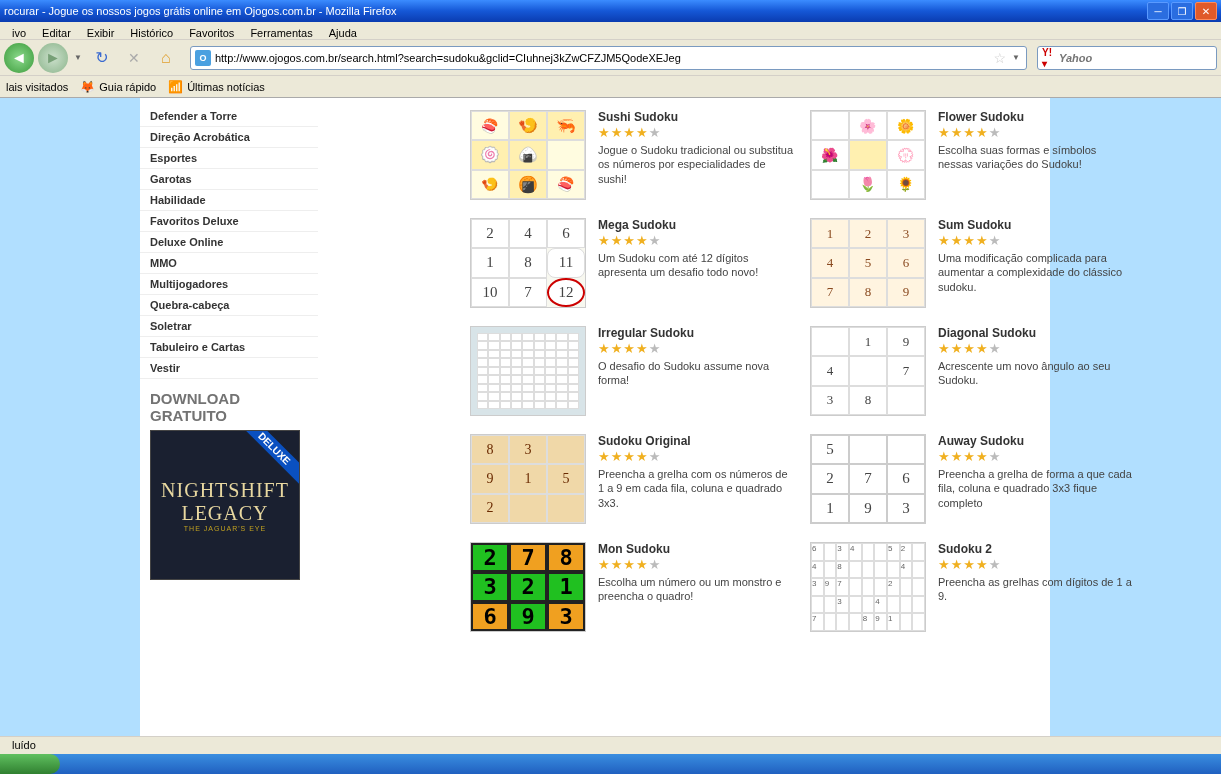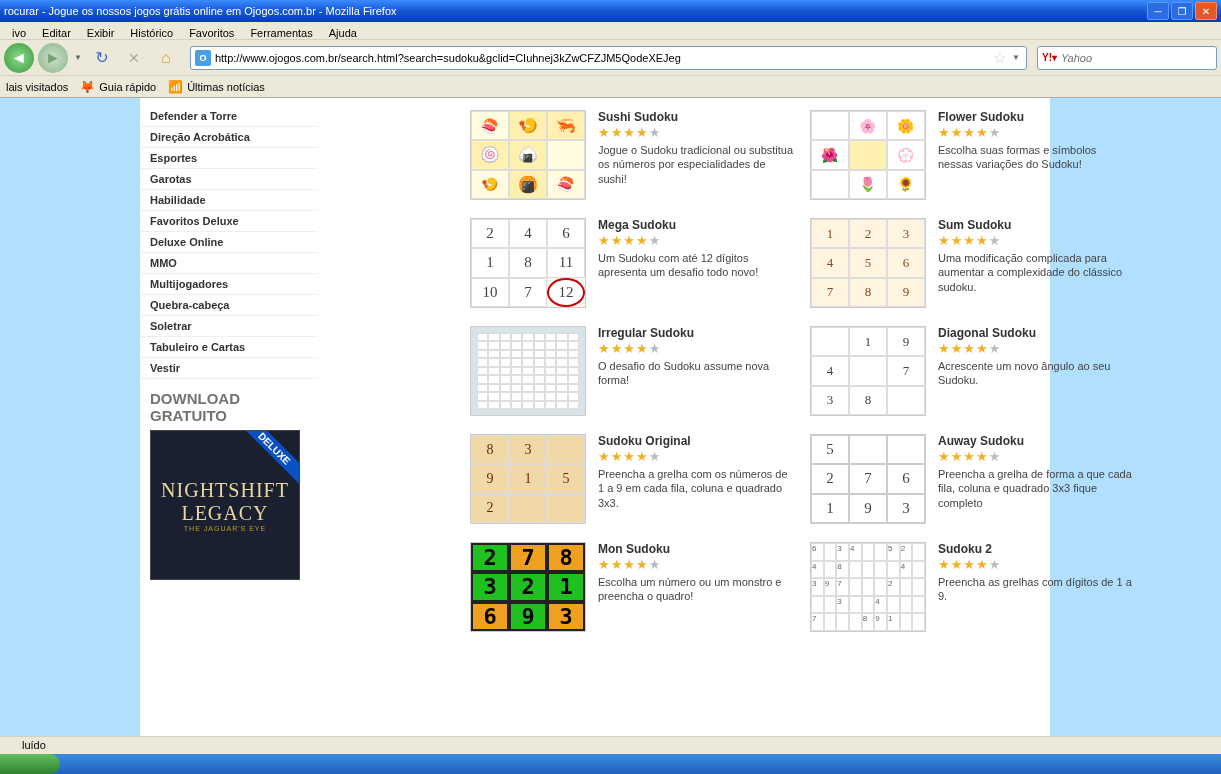--- a/index.html
+++ b/index.html
@@ -24,21 +24,21 @@
 .dropdown-arrow { font-size: 8px; color: #666; padding: 0 2px; }
 .reload { color: #3a6ad0; font-size: 16px; }
 .stop { color: #aaa; font-size: 14px; }
 .home { color: #e0a030; font-size: 16px; }
 .urlbar { flex: 1; height: 24px; background: white; border: 1px solid #7a9ac0; border-radius: 3px; display: flex; align-items: center; padding: 0 4px; gap: 4px; margin: 0 6px; }
 .urlbar .favicon { width: 16px; height: 16px; background: #4aa0e0; border-radius: 2px; display: flex; align-items: center; justify-content: center; color: white; font-size: 9px; font-weight: bold; }
 .urlbar input { flex: 1; border: none; outline: none; font-size: 11px; }
 .urlbar .star { color: #ccc; font-size: 14px; }
 .searchbar { width: 180px; height: 24px; background: white; border: 1px solid #7a9ac0; border-radius: 3px; display: flex; align-items: center; padding: 0 4px; gap: 4px; }
 .searchbar .yicon { color: #c00; font-weight: bold; font-size: 10px; }
-.searchbar input { flex: 1; border: none; outline: none; font-size: 11px; color: #888; font-style: italic; }
+.searchbar input { flex: 1; border: none; outline: none; font-size: 11px; color: #888; font-style: italic; font-weight: bold; }
 
 
 .bookbar { background: #ece9d8; height: 22px; display: flex; align-items: center; padding: 0 6px; gap: 12px; font-size: 11px; border-bottom: 1px solid #aaa; }
 .bookitem { display: flex; align-items: center; gap: 4px; cursor: pointer; }
 .fxicon { color: #ff6a00; font-size: 12px; }
 .rssicon { color: #ff8c00; font-size: 12px; }
 
 
 .page { background: #b1dfff; height: 755px; position: relative; }
 .container { width: 910px; background: white; margin-left: 140px; height: 660px; padding-top: 4px; position: relative; }
@@ -64,42 +64,42 @@
 .star-full { color: #f0b020; }
 .star-empty { color: #bbb; }
 .game-desc { font-size: 11px; color: #444; line-height: 1.3; }
 
 
 .thumb-grid { display: grid; grid-template-columns: repeat(3, 1fr); grid-template-rows: repeat(3, 1fr); width: 100%; height: 100%; }
 .thumb-grid div { border: 1px solid #ddd; display: flex; align-items: center; justify-content: center; font-size: 14px; }
 .sushi .thumb-grid { background: #fffce0; }
 .sushi .tc { background: #fff0b0; font-size: 16px; }
 .mega .thumb-grid div { font-family: serif; font-size: 15px; color: #444; background: white; }
-.mega .r { color: #c00; }
+.mega .r { color: #c00; border-radius: 8px; }
 .irr { background: #d8e4e8; padding: 6px; }
 .irr .mini { background: white; width: 100%; height: 100%; display: grid; grid-template-columns: repeat(9,1fr); grid-template-rows: repeat(9,1fr); }
 .irr .mini div { border: 0.5px solid #ddd; }
 .orig .thumb-grid { background: #e8c890; }
 .orig .thumb-grid div { background: #f0d8a8; font-family: serif; color: #6a2a00; font-size: 14px; }
 .mon .thumb-grid div { font-family: monospace; font-weight: bold; font-size: 22px; color: black; border: 2px solid #222; }
 .mon .g { background: #20c020; }
 .mon .o { background: #f0a020; }
 .flower .thumb-grid div { background: white; }
 .sum { background: white; }
 .sum .thumb-grid div { background: #fff4e0; font-family: serif; color: #8a4a20; font-size: 13px; }
 .diag { background: white; }
 .diag .thumb-grid div { font-family: serif; font-size: 13px; color: #444; }
 .auw .thumb-grid div { background: white; border: 1px solid #ccc; font-family: serif; font-size: 15px; color: #444; }
 .auw .r { color: #c00; }
 .s2 { background: white; }
 .s2 .mini { width: 100%; height: 100%; display: grid; grid-template-columns: repeat(9,1fr); grid-template-rows: repeat(5,1fr); font-size: 8px; }
 .s2 .mini div { border: 0.5px solid #ddd; color: #666; }
 
 
-.statusbar { position: fixed; bottom: 20px; left: 0; right: 0; height: 18px; background: #ece9d8; border-top: 1px solid #d4d0c8; font-size: 11px; padding: 2px 22px; }
+.statusbar { position: fixed; bottom: 20px; left: 0; right: 0; height: 18px; background: #ece9d8; border-top: 1px solid #d4d0c8; font-size: 11px; padding: 2px 12px; }
 
 
 .taskbar { position: fixed; bottom: 0; left: 0; right: 0; height: 20px; background: linear-gradient(to bottom, #3a8ee0, #2060c0); }
 .startbtn { height: 20px; width: 60px; background: linear-gradient(to bottom, #60c060, #308030); border-radius: 0 10px 10px 0; }
 </style>
 </head>
 <body>
 
 <div class="titlebar">
   <span class="title">rocurar - Jogue os nossos jogos grátis online em Ojogos.com.br - Mozilla Firefox</span>

